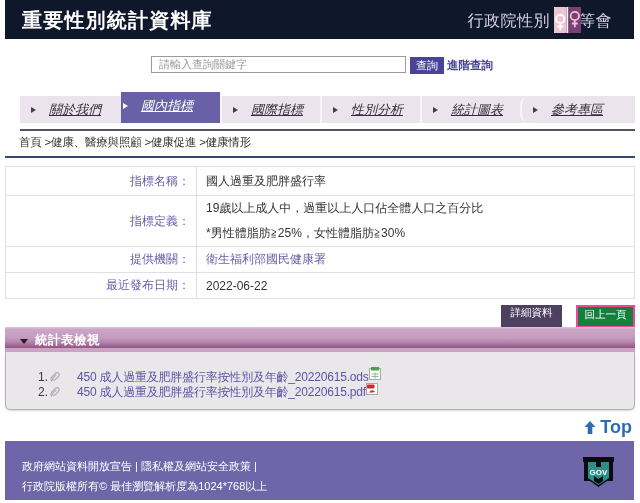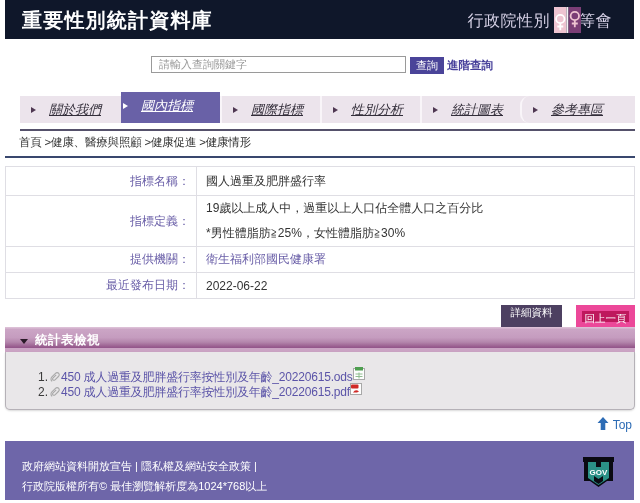--- a/index.html
+++ b/index.html
@@ -34,31 +34,31 @@
 #tbl td.l{width:191px;color:#6a5fa8;text-align:right;padding-right:6px;}
 #tbl td.v{color:#333;padding-left:9px;}
 #tbl tr.r1 td{height:29px;}
 #tbl tr.r2 td{height:51px;}#tbl tr.r2 td.v{line-height:25px;margin-top:16px;}
 #tbl tr.r3 td{height:26px;}
 #tbl tr.r4 td{height:26px;}
 #tbl .lnk{color:#6a5fa8;}
 
 .pbtn{position:absolute;top:305px;height:23px;color:#fff;font-size:10.5px;text-align:center;line-height:15px;}
 #b1{left:501px;width:61px;background:#4d4061;}
-#b2{left:576px;width:59px;background:#be185d;border:6px solid #ec4899;}
+#b2{left:576px;width:59px;background:#15803d;border:2px solid #ec4899;}
 
 #pbar{left:5px;top:327px;width:630px;height:21px;background:linear-gradient(#e0c6da 0%,#cba5c5 12%,#c59cbf 50%,#b486ac 72%,#975a8d 95%,#91548a 100%);}
 #pstrip{left:5px;top:348px;width:630px;height:4px;background:#cba4c4;}
 #pbar .tri{position:absolute;left:15px;top:12px;width:0;height:0;border-top:5px solid #2a1a28;border-left:4px solid transparent;border-right:4px solid transparent;}
 #pbar .t{position:absolute;left:30px;top:5px;font-size:12.5px;font-weight:bold;color:#fff;letter-spacing:0.5px;}
 #pbody{left:5px;top:352px;width:630px;height:58px;background:#e9e7e9;border:1px solid #b5b1b7;border-top:none;border-radius:0 0 5px 5px;box-shadow:0 1px 2px rgba(0,0,0,.15);}
 .fitem{position:absolute;left:38px;font-size:12px;color:#3a3a3a;}
-.fitem a{color:#5b54a8;text-decoration:none;letter-spacing:-0.2px;}
+.fitem a{color:#5b54a8;text-decoration:none;letter-spacing:-0.2px;margin-left:16px;}
 
-#toplnk{right:8px;top:417px;font-size:12px;font-weight:normal;color:#2d6cb5;}
+#toplnk{right:8px;top:417px;font-size:18px;font-weight:bold;color:#2d6cb5;}
 
 #ftr{left:5px;top:441px;width:629px;height:59px;background:#6e66a9;}
 #ftr .t1{position:absolute;left:17px;top:18px;font-size:11px;color:#fff;}
 #ftr .t2{position:absolute;left:17px;top:38px;font-size:11px;color:#fff;}
 #gov{position:absolute;left:578px;top:16px;}
 </style>
 </head>
 <body>
 <div id="page">
   <div class="abs" id="hdr">

